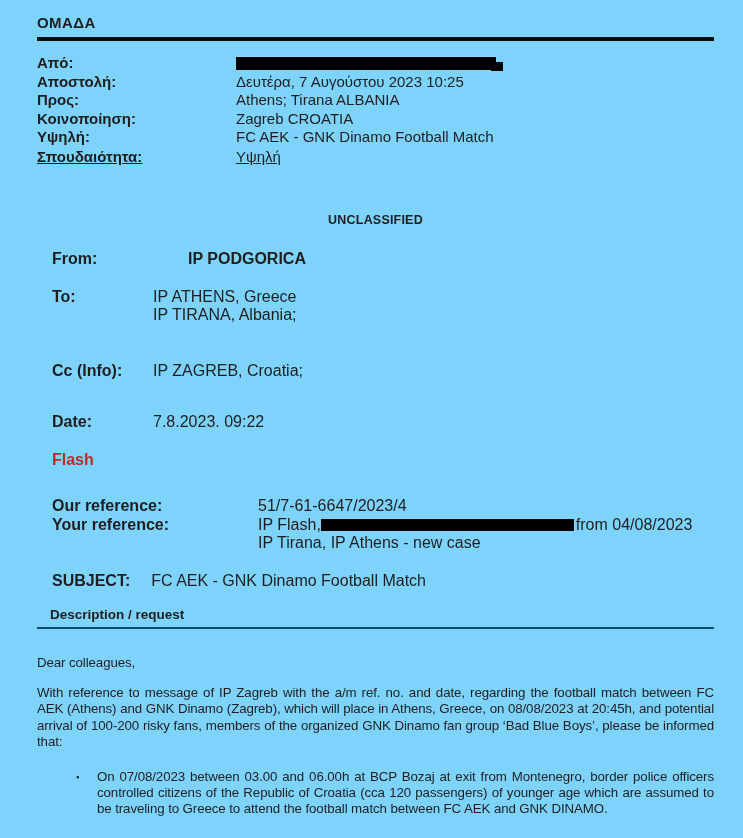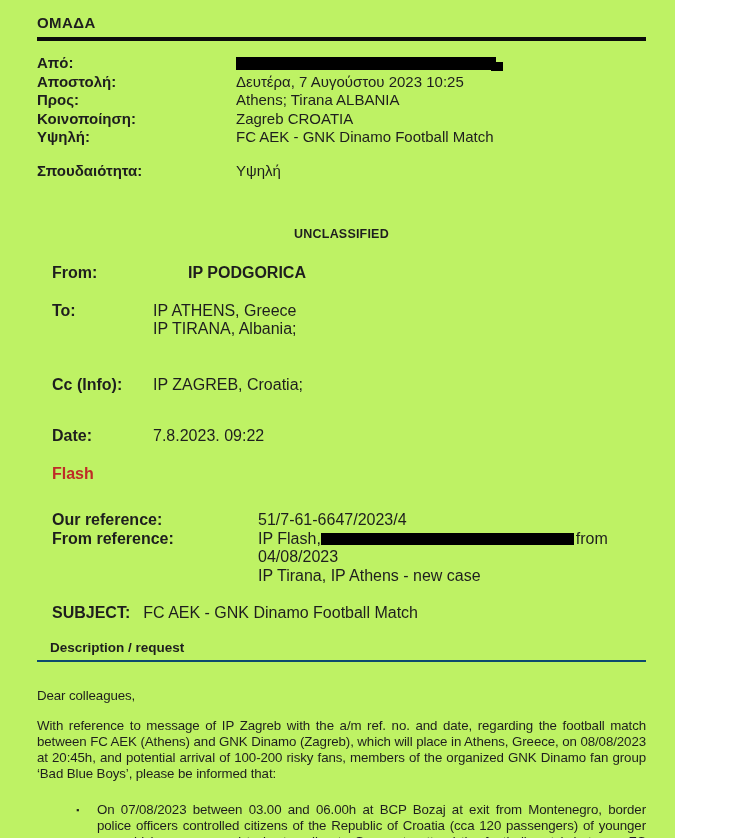--- a/index.html
+++ b/index.html
@@ -1,53 +1,53 @@
 <!DOCTYPE html>
 <html><head>
 <meta charset="utf-8">
 <style>
   html,body { margin:0; padding:0; background:#ffffff; }
   .page {
     position:relative;
-    width:675px; height:838px;
-    background:#bef264;
+    width:743px; height:838px;
+    background:#7dd3fc;
     box-sizing:border-box;
     padding:14px 29px 0 37px;
     color:#1e1e1e;
     font-family:"Liberation Sans","DejaVu Sans",sans-serif;
     overflow:hidden;
   }
   .doc-title { font-size:15px; font-weight:700; letter-spacing:.4px; line-height:18px; }
   .title-rule { height:4px; background:#0c0c0c; margin-top:5px; }
 
   .hdr-block { margin-top:13px; }
   .hdr-row { display:flex; font-size:15px; line-height:18.5px; }
   .hdr-label { width:199px; flex:none; font-weight:700; }
   .hdr-value { flex:1; }
   .redaction1 { width:260px; height:13px; background:#000; position:relative; margin-top:3px; }
   .redaction1::after { content:""; position:absolute; right:-7px; top:5px; width:12px; height:9px; background:#000; }
-  .importance-row { margin-top:15px; }
+  .importance-row { margin-top:1px;text-decoration:underline; }
 
   .classification { margin-top:45px; text-align:center; font-weight:700; font-size:12.5px; line-height:18px; letter-spacing:.2px; }
 
   .memo { padding-left:15px; font-size:16px; }
   .memo-row { display:flex; line-height:18.5px; }
   .memo-label { width:101px; flex:none; font-weight:700; }
   .memo-value { flex:1; }
   .bold-value { font-weight:700;padding-left:35px; }
   .row-from { margin-top:21px; }
   .row-to { margin-top:19px; }
   .row-cc { margin-top:37px; }
   .row-date { margin-top:33px; }
   .flash { margin-top:19px; font-weight:700; color:#bf2b27; line-height:18.5px; }
   .row-ourref { margin-top:28px; }
   .ref-label { width:206px; flex:none; font-weight:700; }
   .redaction2 { display:inline-block; width:253px; height:12px; background:#000; vertical-align:-1px; margin-right:2px; }
   .row-subject { margin-top:19px; }
-  .subject-label { font-weight:700; margin-right:13px; }
+  .subject-label { font-weight:700; margin-right:21px; }
 
   .section-head {
     margin-top:17px;
     font-size:13.5px; font-weight:700; line-height:16px;
     padding:0 0 4px 13px;
     border-bottom:2px solid #0c4a6e;
   }
 
   .body-text { font-size:13.3px; letter-spacing:-.1px; line-height:16.2px; }
   .salutation { margin-top:26px; }
@@ -120,21 +120,21 @@
     </div>
 
     <div class="flash">Flash</div>
 
     <div class="memo-row row-ourref">
       <div class="ref-label">Our reference:</div>
       <div class="memo-value">51/7-61-6647/2023/4</div>
     </div>
 
     <div class="memo-row">
-      <div class="ref-label">From reference:</div>
+      <div class="ref-label">Your reference:</div>
       <div class="memo-value">
         <div><span>IP Flash,</span><span class="redaction2"></span><span>from 04/08/2023</span></div>
         <div>IP Tirana, IP Athens - new case</div>
       </div>
     </div>
 
     <div class="memo-row row-subject">
       <span class="subject-label">SUBJECT:</span>
       <span>FC AEK - GNK Dinamo Football Match</span>
     </div>

